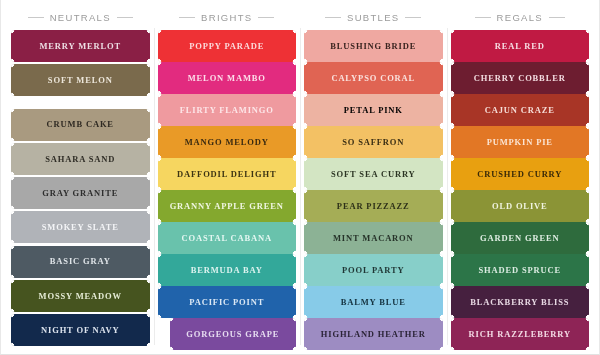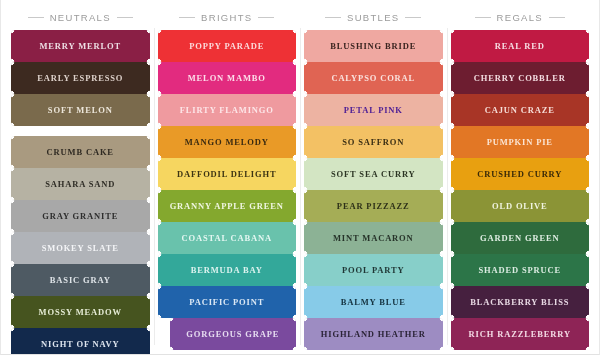--- a/index.html
+++ b/index.html
@@ -121,23 +121,20 @@
     <div class="column">
       <div class="col-header">
         <span class="dash" style="background-color: rgb(201, 201, 201);"></span>
         <span class="col-header-label" style="color: rgb(155, 155, 155);">NEUTRALS</span>
         <span class="dash" style="background-color: rgb(201, 201, 201);"></span>
       </div>
       <div class="swatches">
         <div class="swatch" style="background-color: rgb(138, 31, 69); color: rgb(237, 222, 228);">
             <span class="swatch-label">MERRY MERLOT</span>
           </div>
-        <div class="swatch" style="background-color: rgb(61, 42, 32); color: rgb(222, 210, 203);">
-            <span class="swatch-label">EARLY ESPRESSO</span>
-          </div>
         <div class="swatch" style="background-color: rgb(122, 106, 76); color: rgb(236, 230, 218);">
             <span class="swatch-label">SOFT MELON</span>
           </div>
         <div class="swatch" style="background-color: rgb(169, 154, 128); color: rgb(47, 42, 34); margin-top: 10px;">
             <span class="swatch-label">CRUMB CAKE</span>
           </div>
         <div class="swatch" style="background-color: rgb(182, 178, 163); color: rgb(47, 45, 38);">
             <span class="swatch-label">SAHARA SAND</span>
           </div>
         <div class="swatch" style="background-color: rgb(168, 168, 168); color: rgb(46, 46, 46);">
@@ -204,21 +201,21 @@
         <span class="col-header-label" style="color: rgb(155, 155, 155);">SUBTLES</span>
         <span class="dash" style="background-color: rgb(201, 201, 201);"></span>
       </div>
       <div class="swatches">
         <div class="swatch" style="background-color: rgb(239, 168, 161); color: rgb(58, 36, 32);">
             <span class="swatch-label">BLUSHING BRIDE</span>
           </div>
         <div class="swatch" style="background-color: rgb(224, 100, 83); color: rgb(250, 226, 222);">
             <span class="swatch-label">CALYPSO CORAL</span>
           </div>
-        <div class="swatch" style="background-color: rgb(237, 179, 162); color: #4c1d95;">
+        <div class="swatch" style="background-color: rgb(237, 179, 162); color: #000000;">
             <span class="swatch-label">PETAL PINK</span>
           </div>
         <div class="swatch" style="background-color: rgb(243, 193, 100); color: rgb(58, 46, 20);">
             <span class="swatch-label">SO SAFFRON</span>
           </div>
         <div class="swatch" style="background-color: rgb(211, 229, 195); color: rgb(44, 53, 36);">
             <span class="swatch-label">SOFT SEA CURRY</span>
           </div>
         <div class="swatch" style="background-color: rgb(165, 173, 86); color: rgb(45, 48, 24);">
             <span class="swatch-label">PEAR PIZZAZZ</span>

